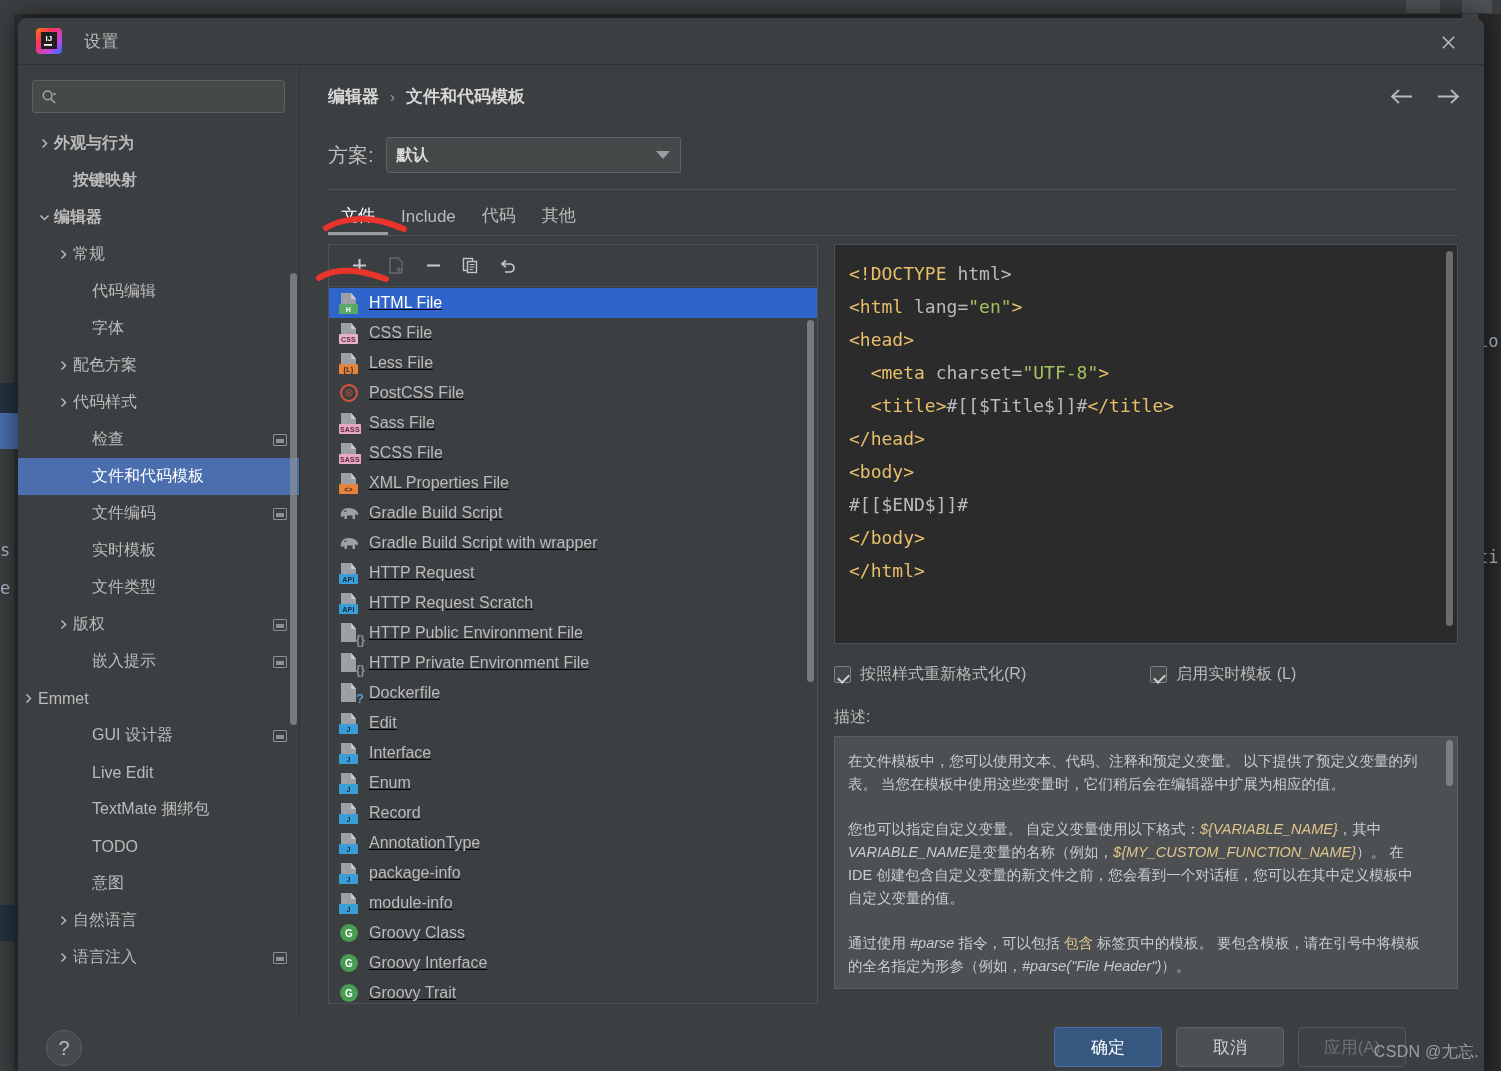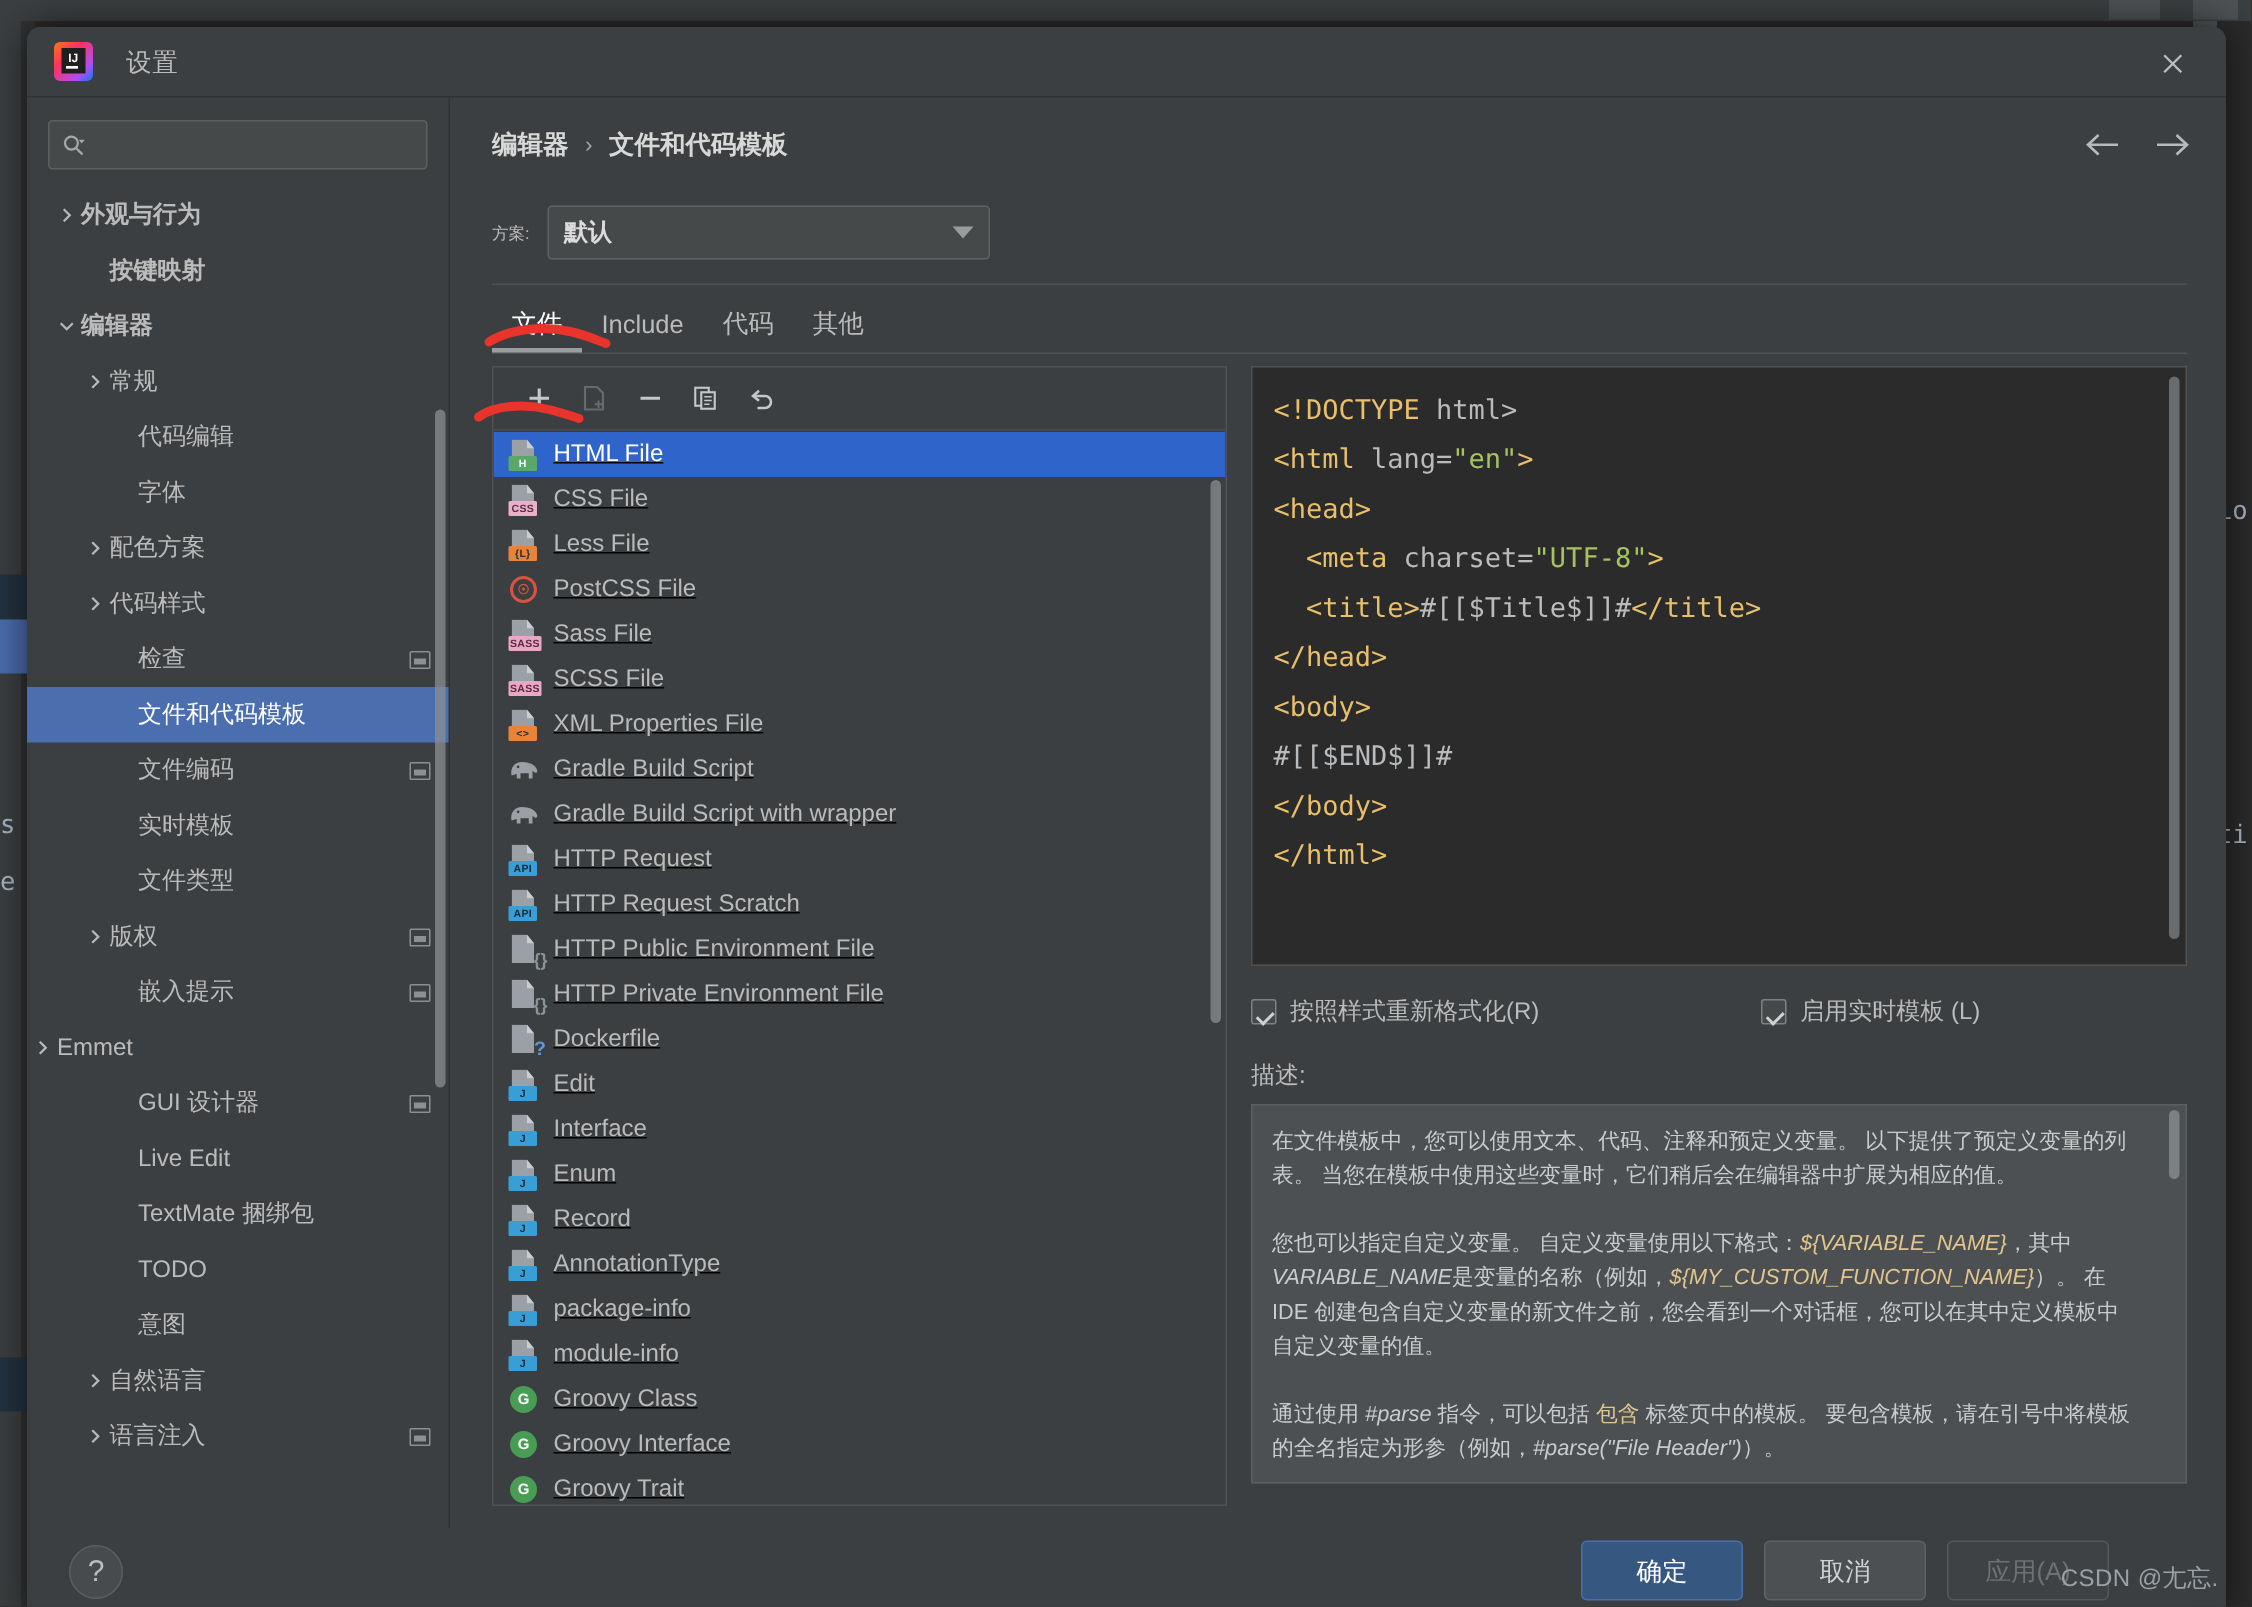--- a/index.html
+++ b/index.html
@@ -94,21 +94,21 @@
   .content { flex: 1; position: relative; background: #3c3f41; }
 
   .breadcrumb-row { display: flex; align-items: center; height: 62px; padding: 0 22px 0 28px; }
   .bc-part { color: #d8d8d8; font-size: 17px; font-weight: bold; }
   .bc-sep { color: #a6a6a6; font-size: 15px; margin: 0 11px; }
   .nav-arrows { margin-left: auto; display: flex; gap: 22px; align-items: center; }
   .nav-arrows .nav-btn { width: 26px; height: 24px; cursor: pointer; display: flex; align-items: center; justify-content: center; }
   .nav-arrows svg { width: 26px; height: 17px; }
 
   .scheme-row { display: flex; align-items: center; padding: 0 28px; height: 56px; }
-  .scheme-label { color: #bbbbbb; font-size: 11px; margin-right: 12px; }
+  .scheme-label { color: #bbbbbb; font-size: 20px; margin-right: 12px; }
   .combo {
     width: 295px; height: 36px; background: #45494a; border: 1px solid #606365;
     border-radius: 3px; display: flex; align-items: center; padding: 0 10px; cursor: pointer;
   }
   .combo-val { color: #dcdcdc; font-size: 16px; font-weight: bold; flex: 1; }
   .combo-arrow { width: 0; height: 0; border-left: 7px solid transparent; border-right: 7px solid transparent; border-top: 8px solid #9a9d9f; }
   .hr { height: 1px; background: #4f5254; margin: 6px 26px 0 28px; }
 
   .tabs { display: flex; align-items: flex-end; height: 46px; padding: 0 28px; position: relative; }
   .tab { position: relative; padding: 0 13px 9px 13px; cursor: pointer; }
@@ -730,21 +730,21 @@
           <div class="code-area">
             <div class="code-text" id="code-text"><div><span class="tag">&lt;!DOCTYPE </span><span class="attr">html&gt;</span></div><div><span class="tag">&lt;html </span><span class="attr">lang=</span><span class="val">"en"</span><span class="tag">&gt;</span></div><div><span class="tag">&lt;head&gt;</span></div><div><span class="tag">  &lt;meta </span><span class="attr">charset=</span><span class="val">"UTF-8"</span><span class="tag">&gt;</span></div><div><span class="tag">  &lt;title&gt;</span><span class="tpl">#[[$Title$]]#</span><span class="tag">&lt;/title&gt;</span></div><div><span class="tag">&lt;/head&gt;</span></div><div><span class="tag">&lt;body&gt;</span></div><div><span class="tpl">#[[$END$]]#</span></div><div><span class="tag">&lt;/body&gt;</span></div><div><span class="tag">&lt;/html&gt;</span></div></div>
             <div class="sb-thumb" style="top:6px;height:375px;right:4px;background:#7e8385;"></div>
           </div>
 
           <div class="chk-row">
             <div class="chk">
               <span class="chk-box checked"></span>
               <span class="chk-label">按照样式重新格式化(R)</span>
             </div>
-            <div class="chk" style="margin-left:112px;">
+            <div class="chk" style="margin-left:88px;">
               <span class="chk-box checked"></span>
               <span class="chk-label">启用实时模板 (L)</span>
             </div>
           </div>
 
           <div class="desc-label">描述:</div>
           <div class="desc-box">
             <div class="desc-text" id="desc-text">
                 <p>在文件模板中，您可以使用文本、代码、注释和预定义变量。 以下提供了预定义变量的列表。 当您在模板中使用这些变量时，它们稍后会在编辑器中扩展为相应的值。</p>
                 <p>您也可以指定自定义变量。 自定义变量使用以下格式：<span class="it hl">${VARIABLE_NAME}</span>，其中 <span class="it">VARIABLE_NAME</span>是变量的名称（例如，<span class="it hl">${MY_CUSTOM_FUNCTION_NAME}</span>）。 在 IDE 创建包含自定义变量的新文件之前，您会看到一个对话框，您可以在其中定义模板中自定义变量的值。</p>

